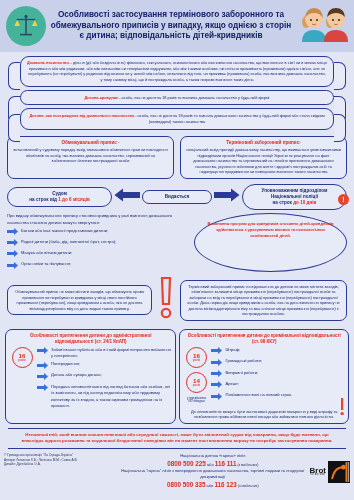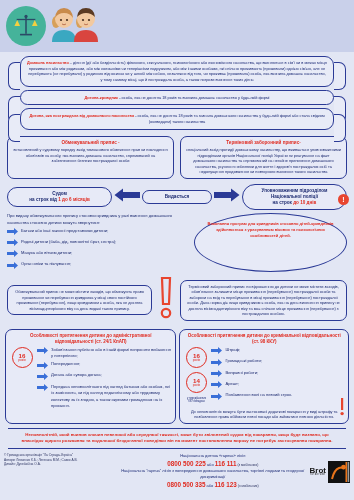--- a/index.html
+++ b/index.html
@@ -164,20 +164,21 @@
     <div class="scales-badge">
       <svg width="26" height="26" viewBox="0 0 24 24" aria-hidden="true">
         <rect x="11.3" y="3.2" width="1.4" height="16" fill="#2b4a66"></rect>
         <rect x="6.5" y="19.2" width="11" height="1.5" fill="#2b4a66"></rect>
         <rect x="3.4" y="5.4" width="17.2" height="1.2" fill="#2b4a66"></rect>
         <path d="M3.9 6.4 L1.3 12 h5.2 Z" fill="#f4d03f"></path>
         <path d="M20.1 6.4 L17.5 12 h5.2 Z" fill="#f4d03f"></path>
         <circle cx="12" cy="3.2" r="1.5" fill="#2b4a66"></circle>
       </svg>
     </div>
+    <div class="header-title">Особливості застосування термінового заборонного та обмежувального приписів у випадку, якщо однією з сторін є дитина; відповідальність дітей-кривдників</div>
     <div class="kids">
       <svg width="56" height="48" viewBox="0 0 56 48" aria-hidden="true">
         <rect width="56" height="48" fill="#c9d0ea"></rect>
 
         <ellipse cx="10" cy="20" rx="4" ry="6" fill="#d7a05a"></ellipse>
         <ellipse cx="34" cy="20" rx="4" ry="6" fill="#d7a05a"></ellipse>
         <path d="M6 40 q0-12 12-12 q12 0 12 12 z" fill="#3aa8c1"></path>
         <circle cx="18" cy="17" r="9" fill="#f2c9a0"></circle>
         <path d="M9 16 q1-10 9-10 q8 0 9 10 q-3-5-9-5 q-6 0-9 5z" fill="#c98b4b"></path>
         <circle cx="15" cy="18" r="1.1" fill="#4a3020"></circle>

